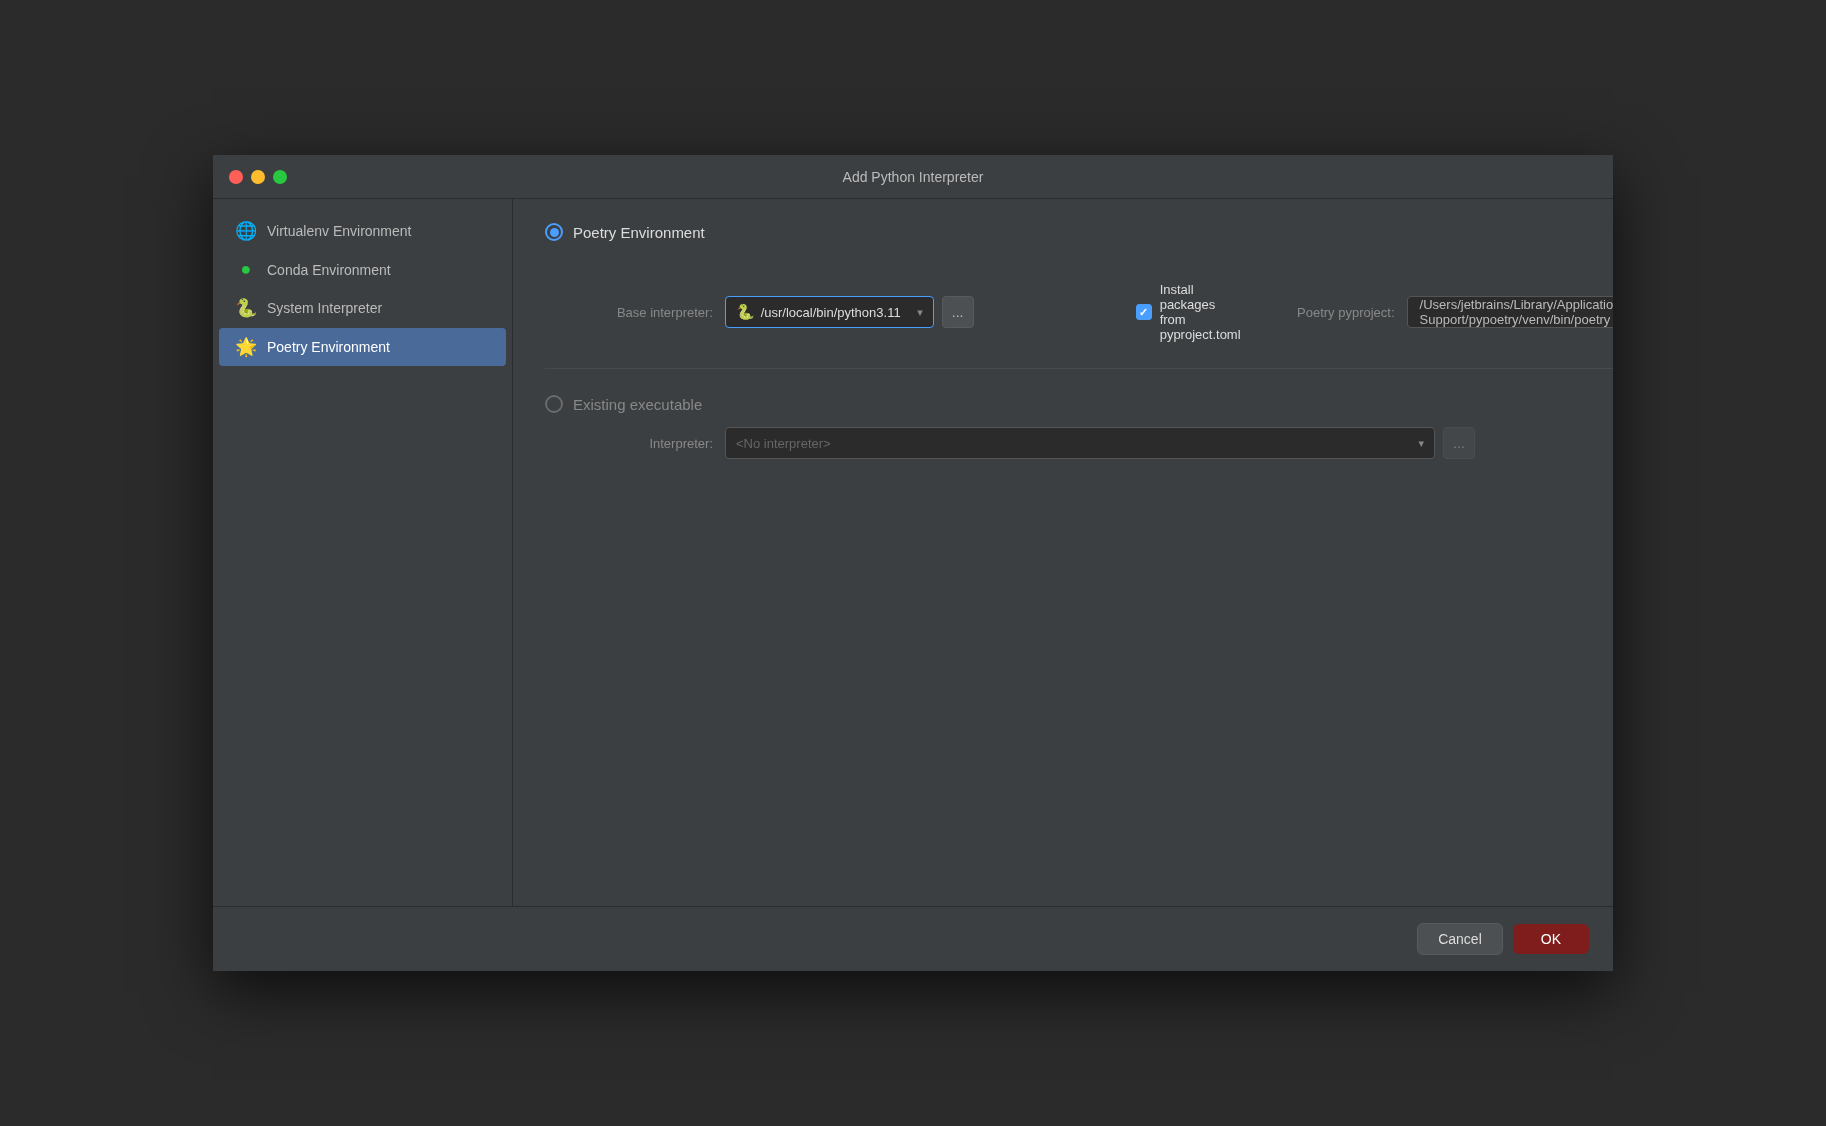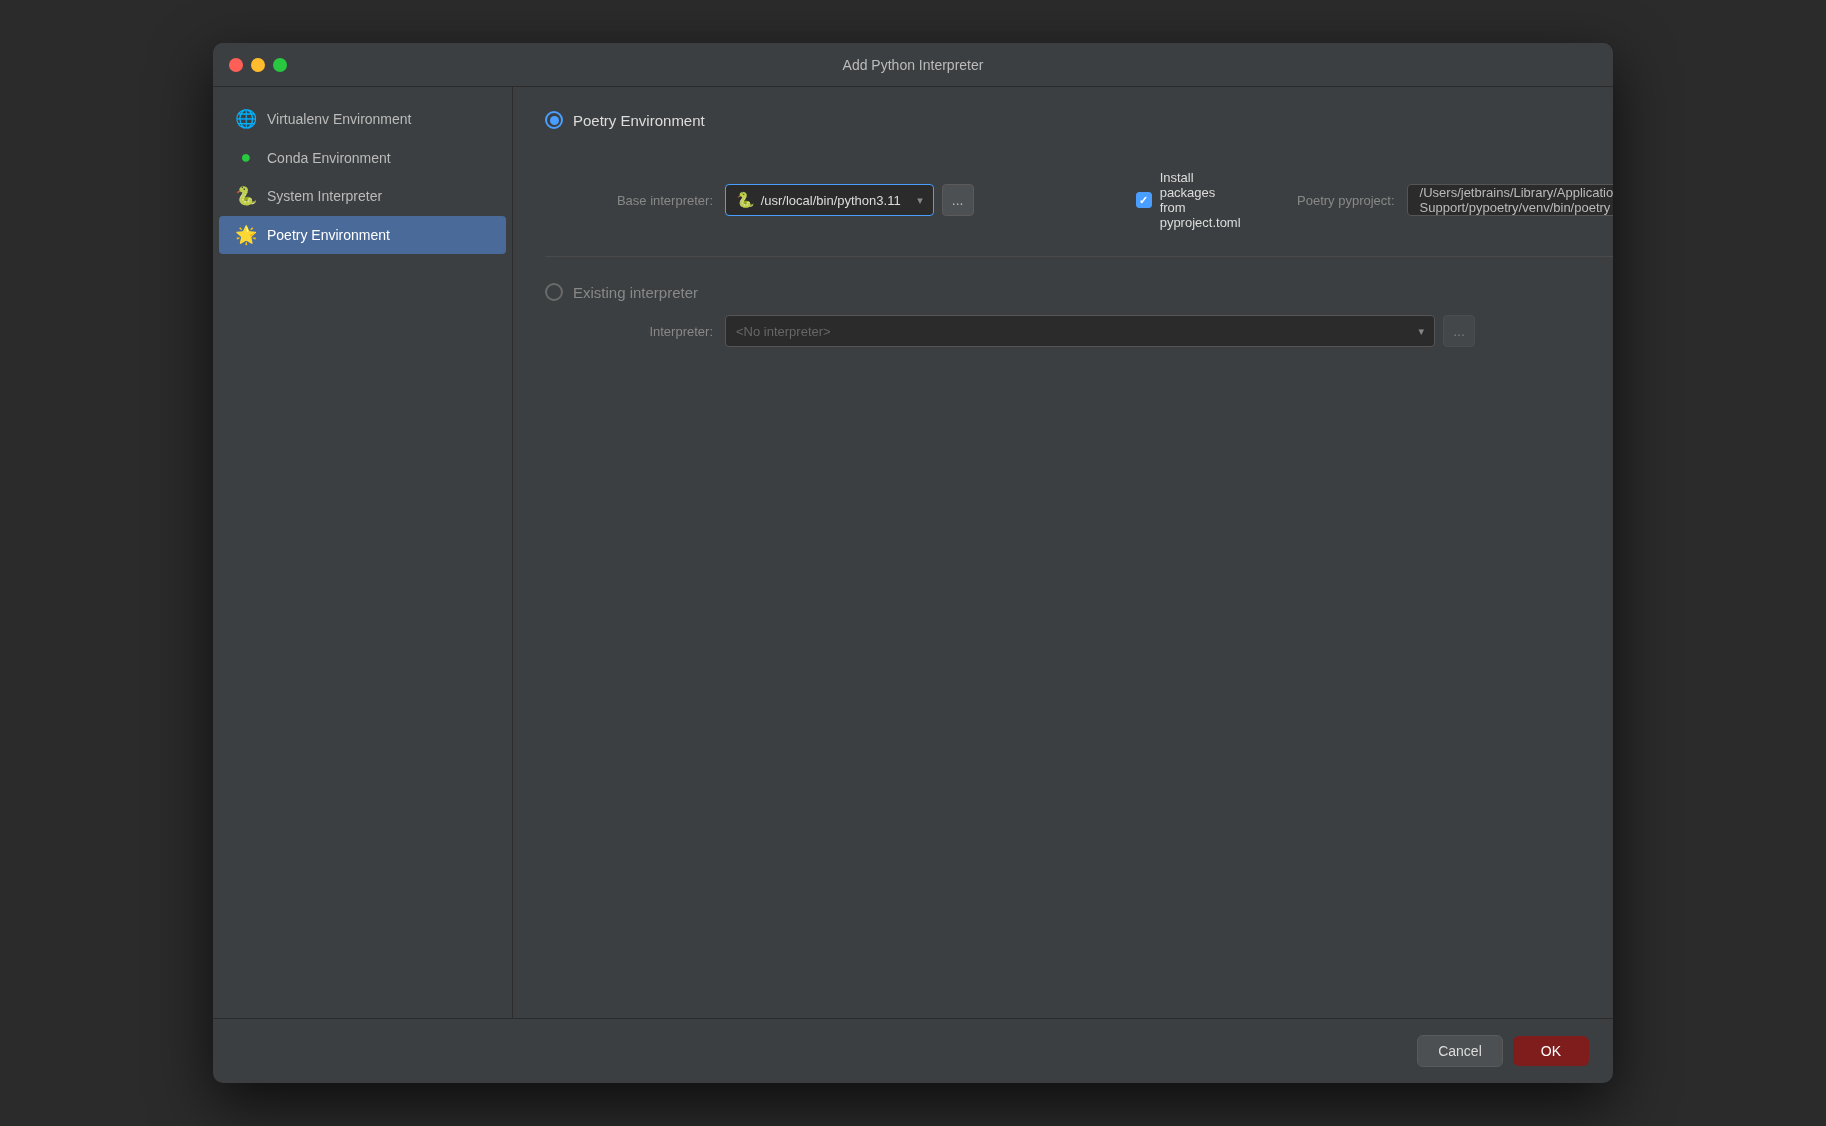--- a/index.html
+++ b/index.html
@@ -9,23 +9,23 @@
       height: 1126px;
       background: #2b2b2b;
       display: flex;
       align-items: center;
       justify-content: center;
       font-family: -apple-system, BlinkMacSystemFont, "Segoe UI", sans-serif;
     }
 
     .dialog {
       width: 1400px;
-      height: 1040px;
+      height: 816px;
       background: #3c3f41;
-      border-radius: 10px;
+      border-radius: 0;
       box-shadow: 0 20px 60px rgba(0,0,0,0.7);
       display: flex;
       flex-direction: column;
       overflow: hidden;
       position: relative;
     }
 
     
     .title-bar {
       display: flex;
@@ -412,21 +412,21 @@
         </div>
 
       </div>
 
       <div class="section-divider"></div>
 
       <div class="existing-section">
 
         <div class="radio-option">
           <div class="radio-circle"></div>
-          <span class="radio-label" style="color:#888888;">Existing interpreter</span>
+          <span class="radio-label" style="color:#888888;">Existing executable</span>
         </div>
 
         <div class="form-row" style="padding-left:28px;">
           <span class="form-label">Interpreter:</span>
           <div class="dropdown-container">
             <div class="dropdown dropdown-disabled">
               <span>&lt;No interpreter&gt;</span>
               <span class="dropdown-arrow">▾</span>
             </div>
             <button class="browse-btn" style="opacity:0.5;">

